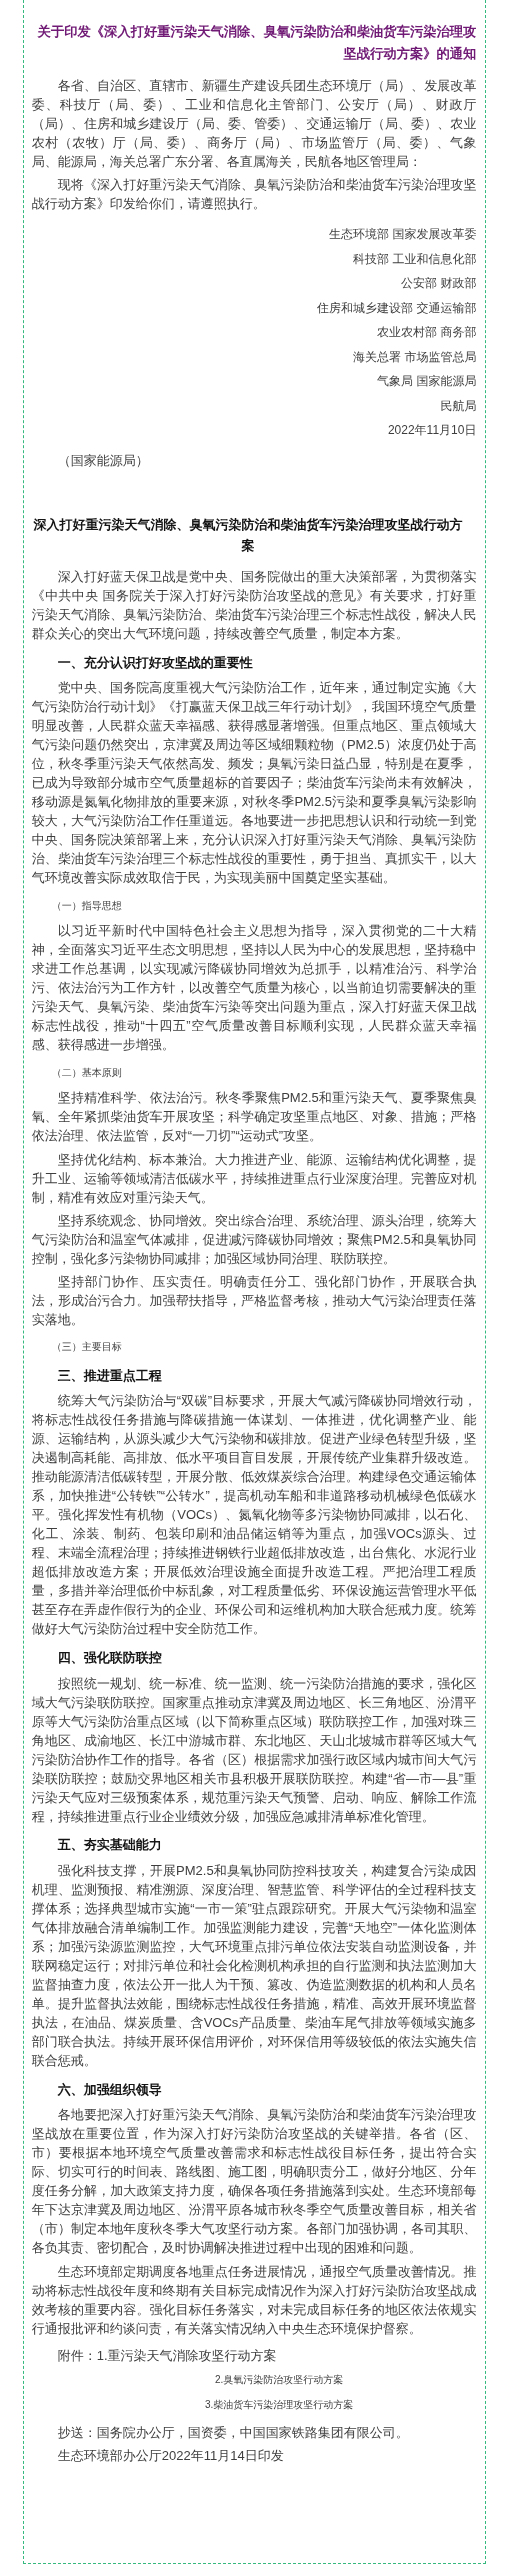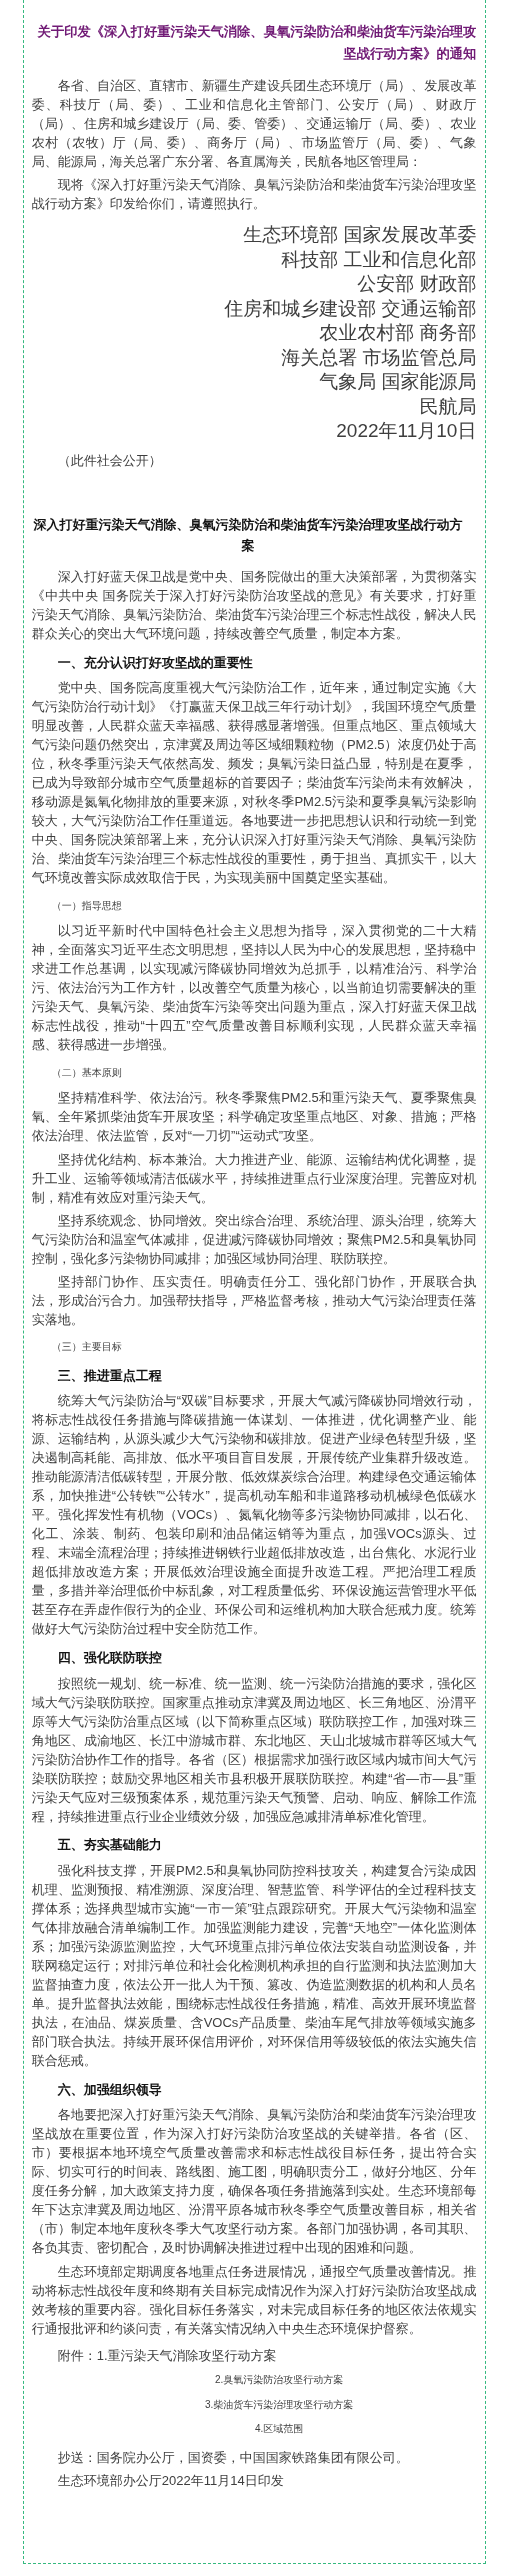--- a/index.html
+++ b/index.html
@@ -26,21 +26,21 @@
   .para{
     font-size:13px;
     color:#3e3e3e;
     line-height:19px;
     text-align:justify;
     text-indent:2em;
     margin:4.1px 0;
   }
   .no-justify{text-align:left;}
   .sig{
-    font-size:19px;
+    font-size:12px;
     color:#3e3e3e;
     line-height:19px;
     text-align:right;
     margin:5.5px 0;
   }
   .sig-first{margin-top:12.3px;}
   .date-line{margin-bottom:9.6px;}
   .public-note{margin-top:11px;}
   .inner-title{
     font-size:13px;
@@ -90,21 +90,21 @@
   <div class="sig sig-first">生态环境部 国家发展改革委</div>
   <div class="sig">科技部 工业和信息化部</div>
   <div class="sig">公安部 财政部</div>
   <div class="sig">住房和城乡建设部 交通运输部</div>
   <div class="sig">农业农村部 商务部</div>
   <div class="sig">海关总署 市场监管总局</div>
   <div class="sig">气象局 国家能源局</div>
   <div class="sig">民航局</div>
   <div class="sig date-line">2022年11月10日</div>
 
-  <div class="para no-justify public-note">（此件社会公开）</div>
+  <div class="para no-justify public-note">（国家能源局）</div>
 
   <div class="inner-title">深入打好重污染天气消除、臭氧污染防治和柴油货车污染治理攻坚战行动方案</div>
 
   <div class="para">深入打好蓝天保卫战是党中央、国务院做出的重大决策部署，为贯彻落实《中共中央 国务院关于深入打好污染防治攻坚战的意见》有关要求，打好重污染天气消除、臭氧污染防治、柴油货车污染治理三个标志性战役，解决人民群众关心的突出大气环境问题，持续改善空气质量，制定本方案。</div>
 
   <div class="sec-h">一、充分认识打好攻坚战的重要性</div>
   <div class="para">党中央、国务院高度重视大气污染防治工作，近年来，通过制定实施《大气污染防治行动计划》《打赢蓝天保卫战三年行动计划》，我国环境空气质量明显改善，人民群众蓝天幸福感、获得感显著增强。但重点地区、重点领域大气污染问题仍然突出，京津冀及周边等区域细颗粒物（PM2.5）浓度仍处于高位，秋冬季重污染天气依然高发、频发；臭氧污染日益凸显，特别是在夏季，已成为导致部分城市空气质量超标的首要因子；柴油货车污染尚未有效解决，移动源是氮氧化物排放的重要来源，对秋冬季PM2.5污染和夏季臭氧污染影响较大，大气污染防治工作任重道远。各地要进一步把思想认识和行动统一到党中央、国务院决策部署上来，充分认识深入打好重污染天气消除、臭氧污染防治、柴油货车污染治理三个标志性战役的重要性，勇于担当、真抓实干，以大气环境改善实际成效取信于民，为实现美丽中国奠定坚实基础。</div>
 
 
   <div class="sub-h">（一）指导思想</div>
@@ -127,19 +127,18 @@
   <div class="sec-h">五、夯实基础能力</div>
   <div class="para">强化科技支撑，开展PM2.5和臭氧协同防控科技攻关，构建复合污染成因机理、监测预报、精准溯源、深度治理、智慧监管、科学评估的全过程科技支撑体系；选择典型城市实施“一市一策”驻点跟踪研究。开展大气污染物和温室气体排放融合清单编制工作。加强监测能力建设，完善“天地空”一体化监测体系；加强污染源监测监控，大气环境重点排污单位依法安装自动监测设备，并联网稳定运行；对排污单位和社会化检测机构承担的自行监测和执法监测加大监督抽查力度，依法公开一批人为干预、篡改、伪造监测数据的机构和人员名单。提升监督执法效能，围绕标志性战役任务措施，精准、高效开展环境监督执法，在油品、煤炭质量、含VOCs产品质量、柴油车尾气排放等领域实施多部门联合执法。持续开展环保信用评价，对环保信用等级较低的依法实施失信联合惩戒。</div>
 
   <div class="sec-h">六、加强组织领导</div>
   <div class="para">各地要把深入打好重污染天气消除、臭氧污染防治和柴油货车污染治理攻坚战放在重要位置，作为深入打好污染防治攻坚战的关键举措。各省（区、市）要根据本地环境空气质量改善需求和标志性战役目标任务，提出符合实际、切实可行的时间表、路线图、施工图，明确职责分工，做好分地区、分年度任务分解，加大政策支持力度，确保各项任务措施落到实处。生态环境部每年下达京津冀及周边地区、汾渭平原各城市秋冬季空气质量改善目标，相关省（市）制定本地年度秋冬季大气攻坚行动方案。各部门加强协调，各司其职、各负其责、密切配合，及时协调解决推进过程中出现的困难和问题。</div>
   <div class="para">生态环境部定期调度各地重点任务进展情况，通报空气质量改善情况。推动将标志性战役年度和终期有关目标完成情况作为深入打好污染防治攻坚战成效考核的重要内容。强化目标任务落实，对未完成目标任务的地区依法依规实行通报批评和约谈问责，有关落实情况纳入中央生态环境保护督察。</div>
 
   <div class="para no-justify attach-lead">附件：1.重污染天气消除攻坚行动方案</div>
   <div class="attach-item">2.臭氧污染防治攻坚行动方案</div>
   <div class="attach-item">3.柴油货车污染治理攻坚行动方案</div>
-  <div class="attach-item">4.区域范围</div>
 
   <div class="para no-justify cc-line">抄送：国务院办公厅，国资委，中国国家铁路集团有限公司。</div>
   <div class="para no-justify">生态环境部办公厅2022年11月14日印发</div>
 
 </div>
 
 
 </body></html>

